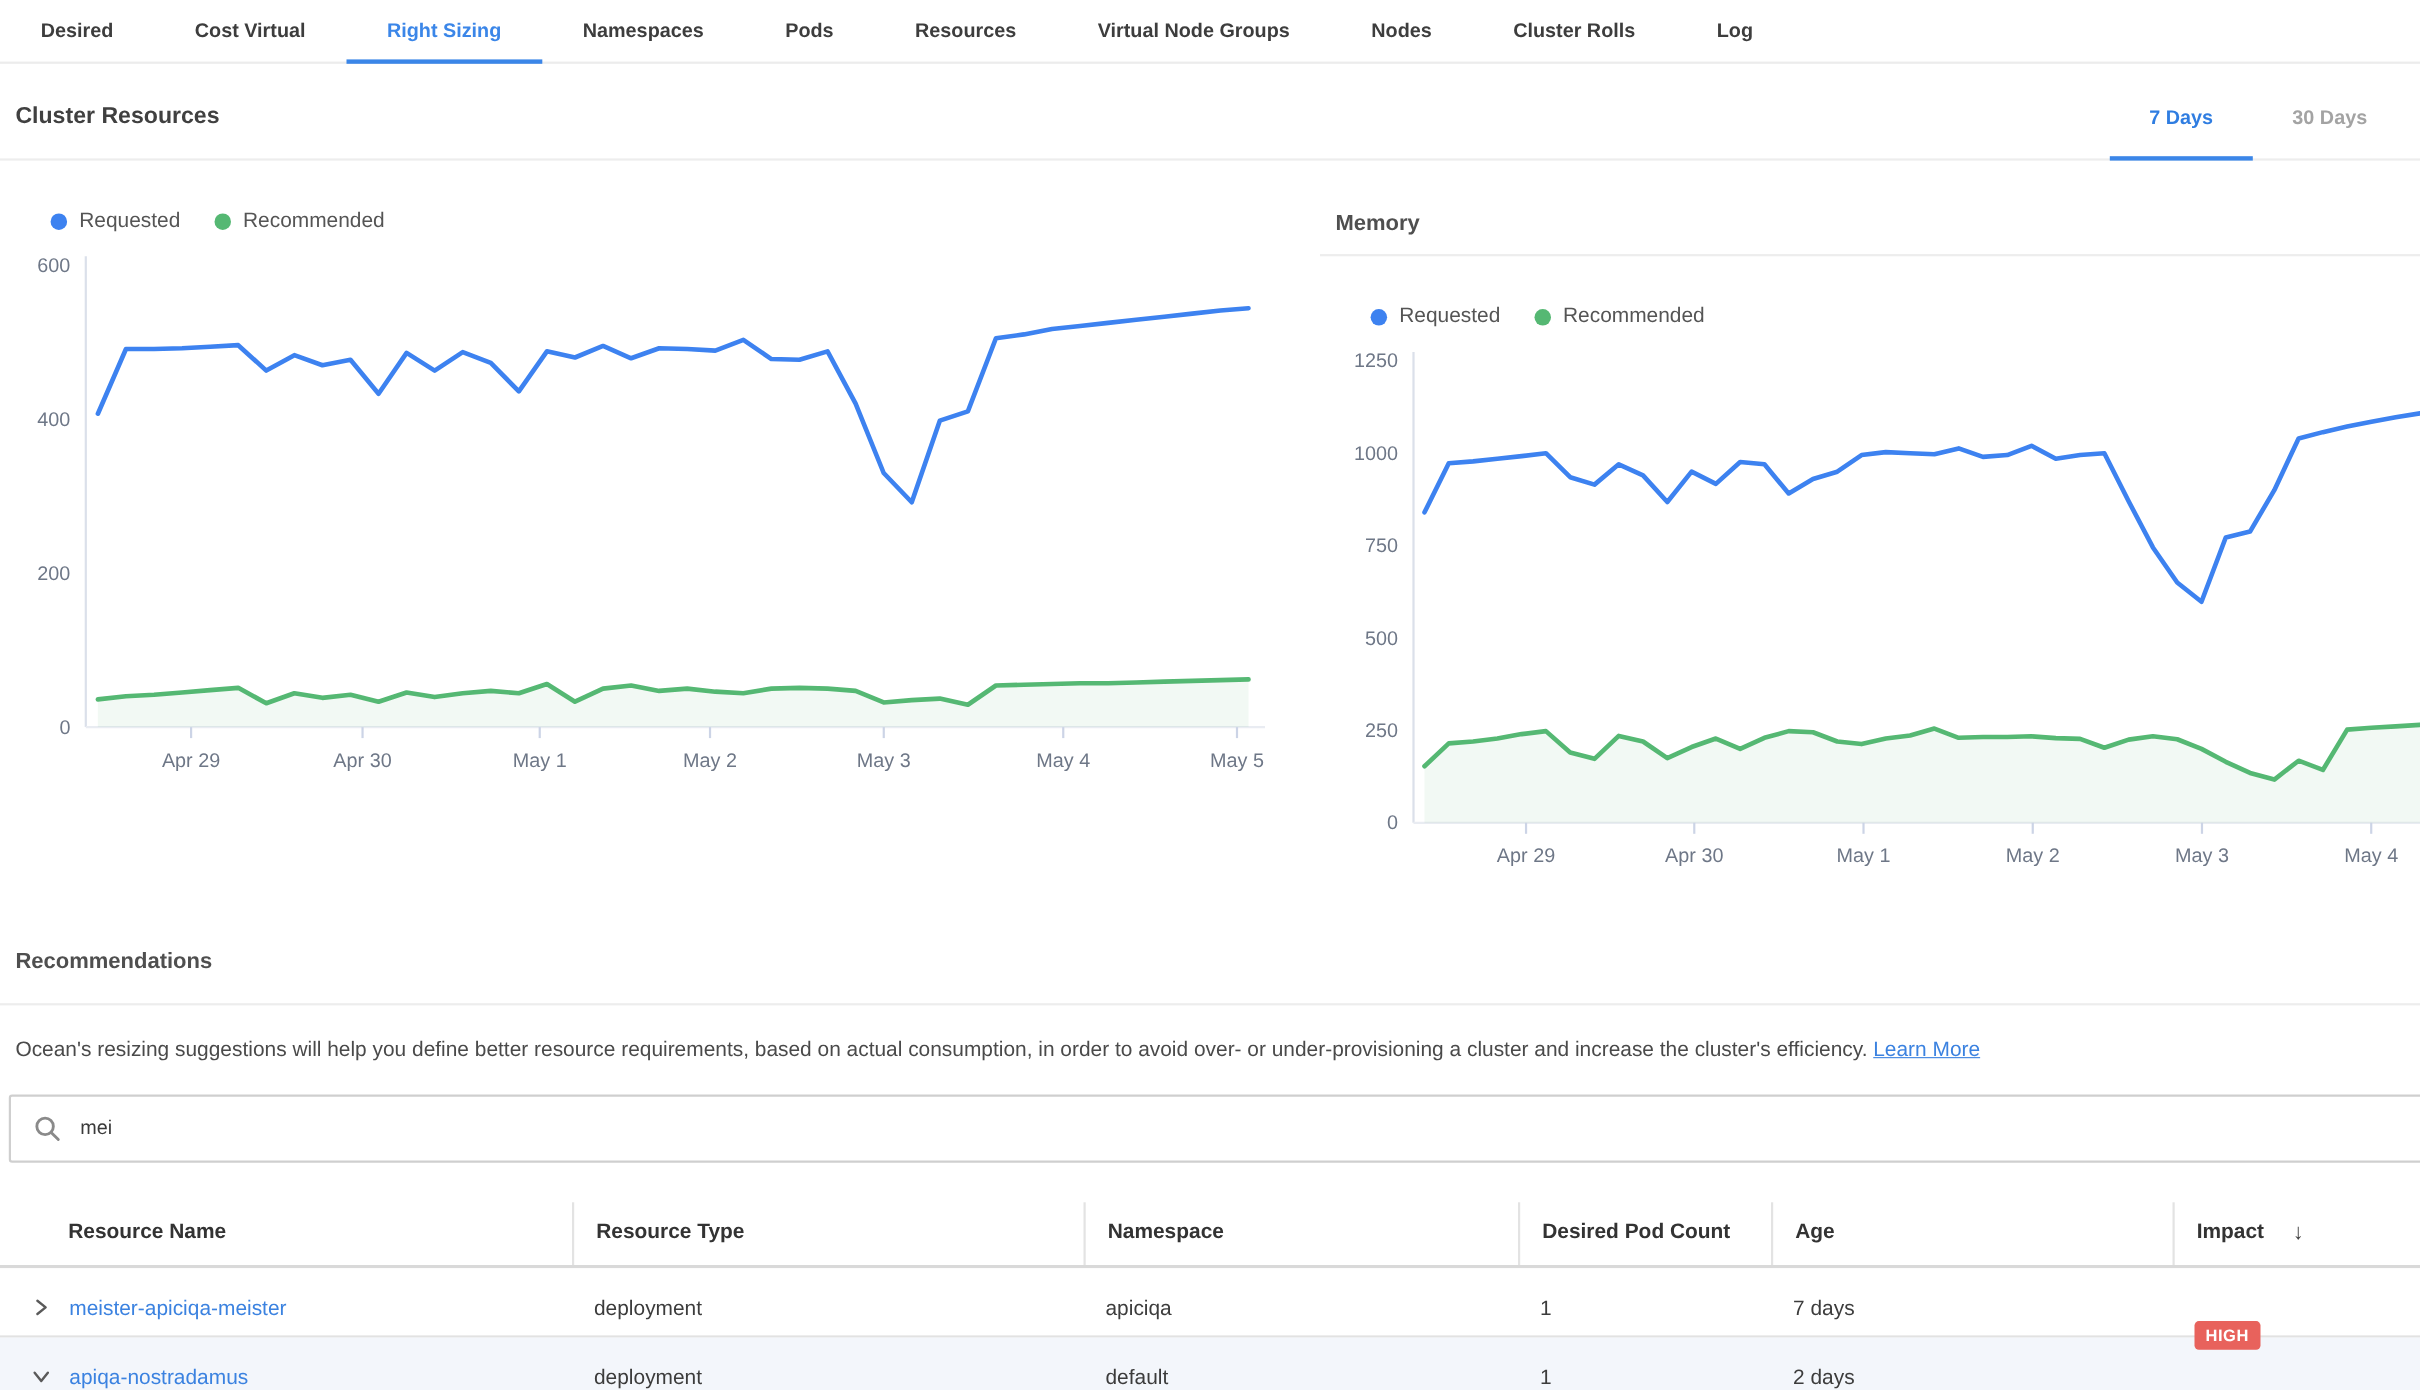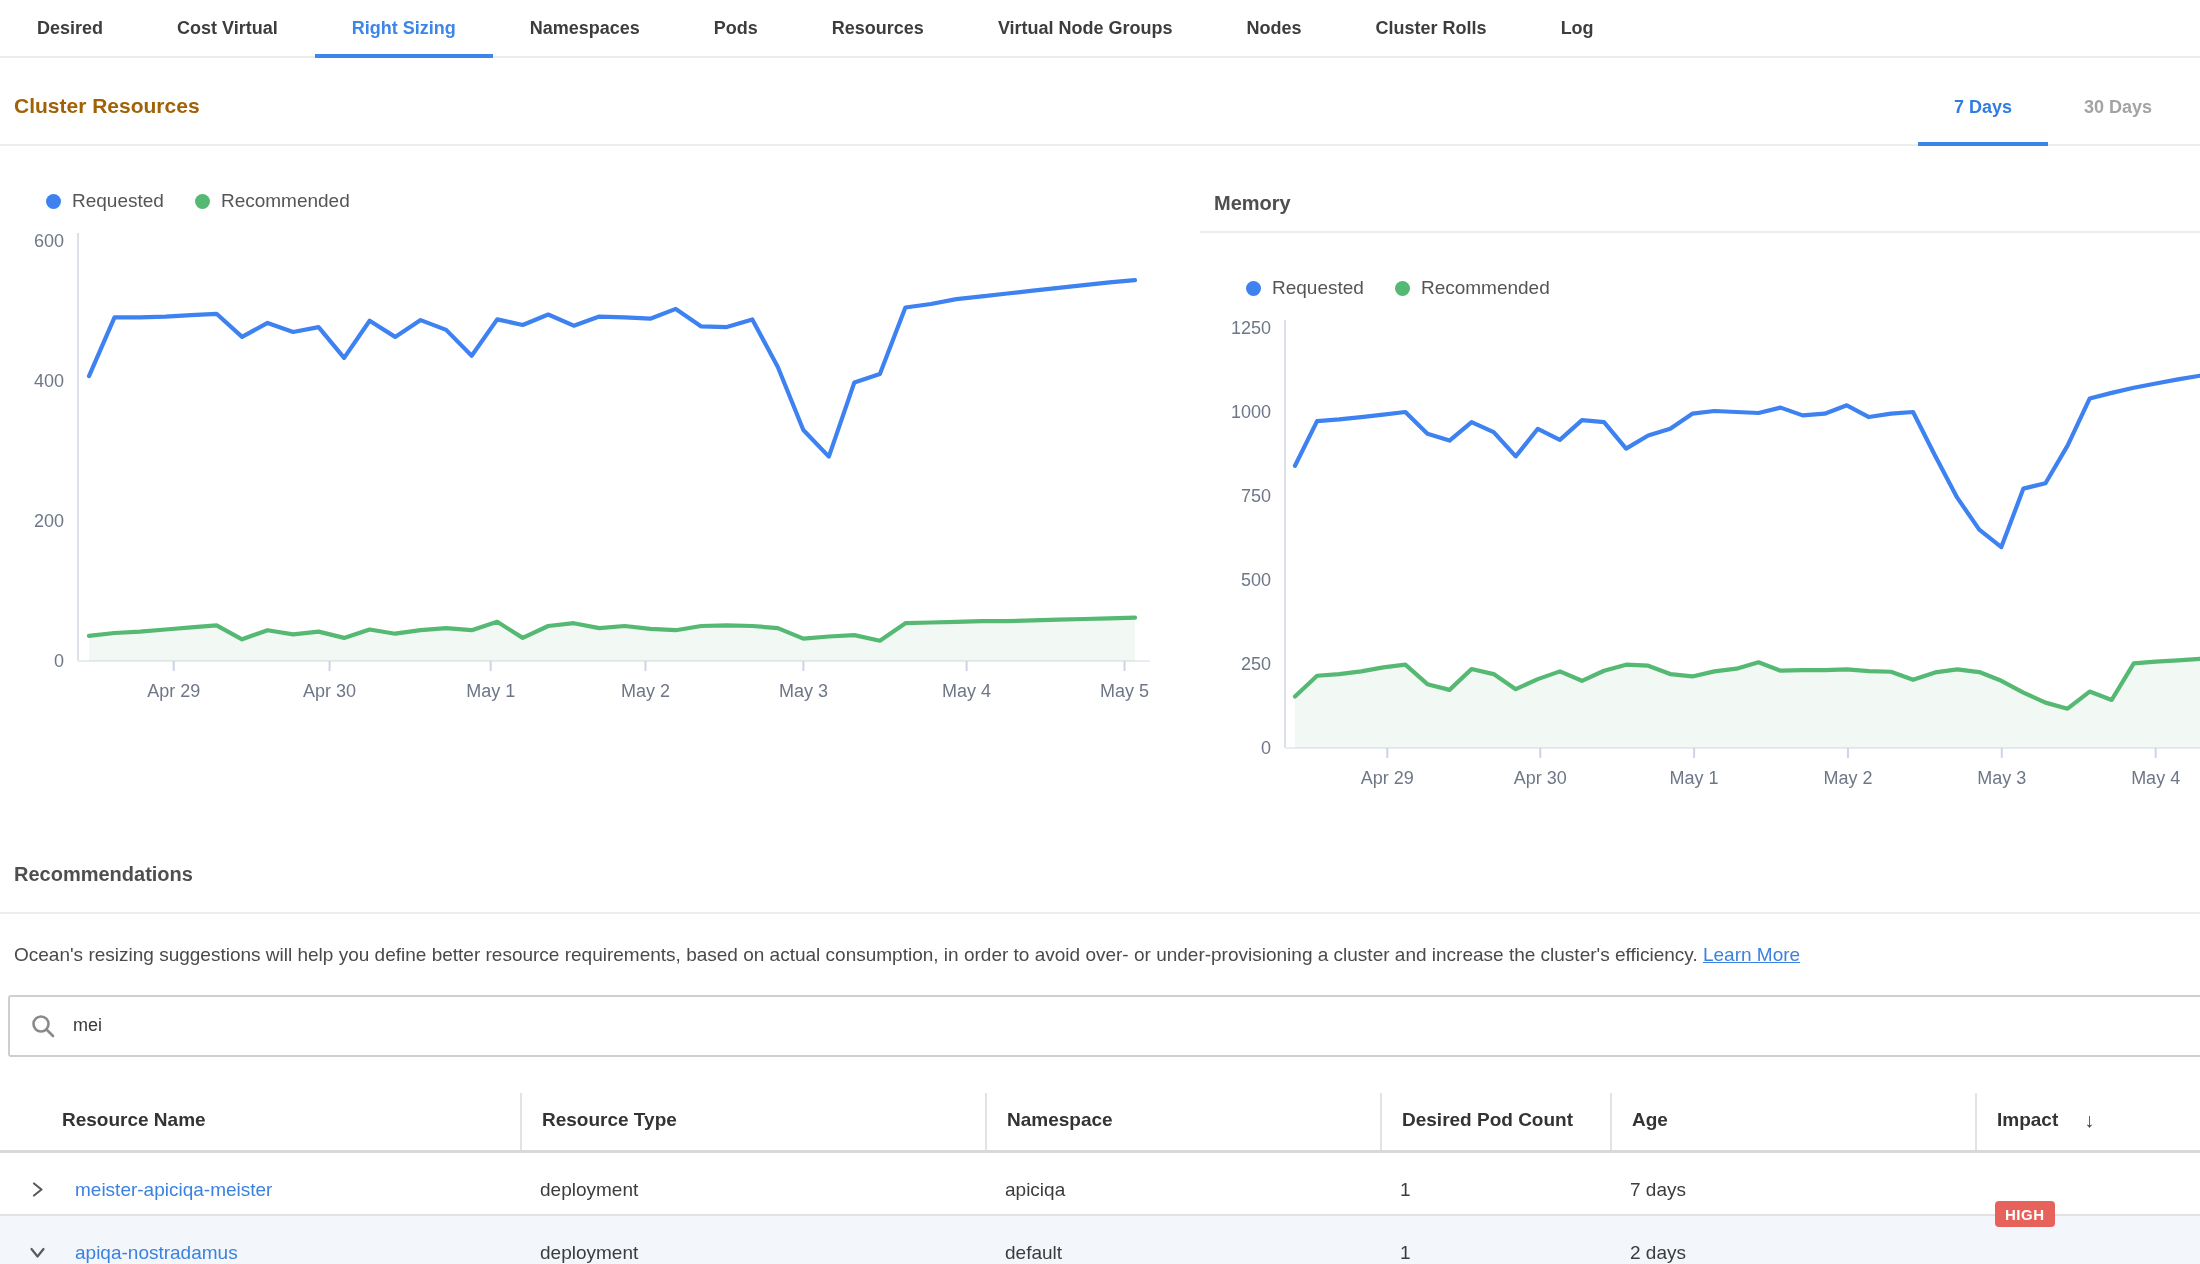--- a/index.html
+++ b/index.html
@@ -14,21 +14,21 @@
   .tabbar { display:flex; height:58px; border-bottom:2px solid #ececec; align-items:stretch; }
   .tab {
     padding:0 37px; display:flex; align-items:center;
     font-size:18px; font-weight:600; color:#3d3d3d; cursor:pointer; position:relative; white-space:nowrap;
   }
   .tab.active { color:#3b86e8; }
   .tab.active::after { content:""; position:absolute; left:0; right:0; bottom:-2px; height:4px; background:#3b86e8; }
 
   
   .section-header { display:flex; justify-content:space-between; align-items:stretch; border-bottom:2px solid #ededed; padding-left:14px; }
-  .section-title { font-size:21px; font-weight:600; color:#a16207; align-self:flex-end; padding:36px 0 26px 0; }
+  .section-title { font-size:21px; font-weight:600; color:#404040; align-self:flex-end; padding:36px 0 26px 0; }
   .range-toggle { display:flex; align-items:stretch; margin-right:12px; }
   .range-btn {
     padding:0 36px; display:flex; align-items:flex-end; padding-bottom:24px;
     font-size:18px; font-weight:700; color:#a3a3a3; cursor:pointer;
     border-bottom:4px solid transparent; margin-bottom:-2px;
   }
   .range-btn.active { color:#2f7de1; border-bottom-color:#3b86e8; }
 
   
   .charts-row { display:flex; gap:40px; }
@@ -64,21 +64,21 @@
     font-size:19px; font-weight:700; color:#333;
     padding:16px 0 18px 20px; display:flex; align-items:center; gap:26px;
   }
   .t-head > div:first-child { padding-left:62px; }
   .t-head > div + div { border-left:2px solid #e3e3e3; }
   .sort-arrow { font-size:20px; color:#444; font-weight:400; }
 
   .t-row { height:63px; align-items:center; font-size:19px; color:#3c3c3c; border-bottom:2px solid #e2e2e2; background:#fff; }
   .t-row.expanded { background:#f3f6fb; }
   .t-row > div { padding-left:20px; }
-  .name-cell { display:flex; align-items:center; gap:28px; padding-left:28px !important; }
+  .name-cell { display:flex; gap:16px; padding-left:28px !important; }
   .chevron { width:19px; height:19px; flex:none; cursor:pointer; }
   .res-link { color:#3b82e0; cursor:pointer; }
   .badge {
     display:inline-block; color:#fff; font-weight:700; font-size:15px;
     padding:5px 10px 4px; border-radius:4px; letter-spacing:.5px;margin-top:48px;
   }
 </style>
 </head>
 <body>
 

